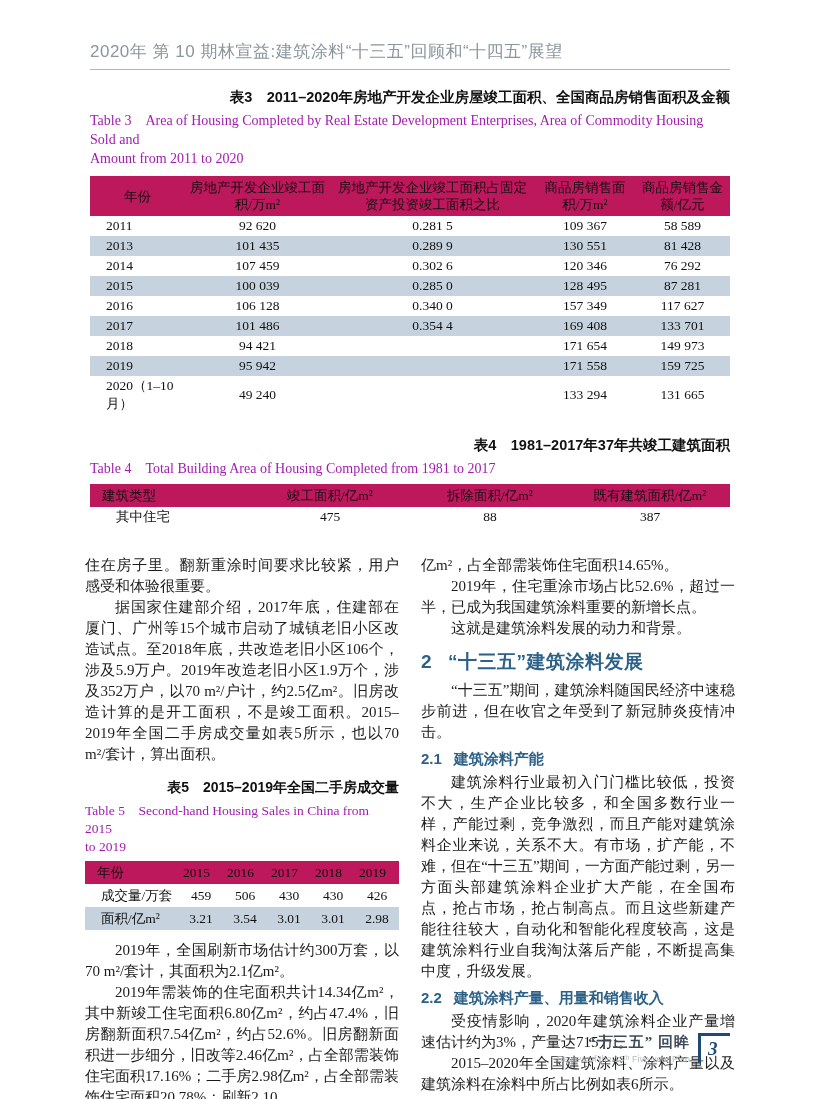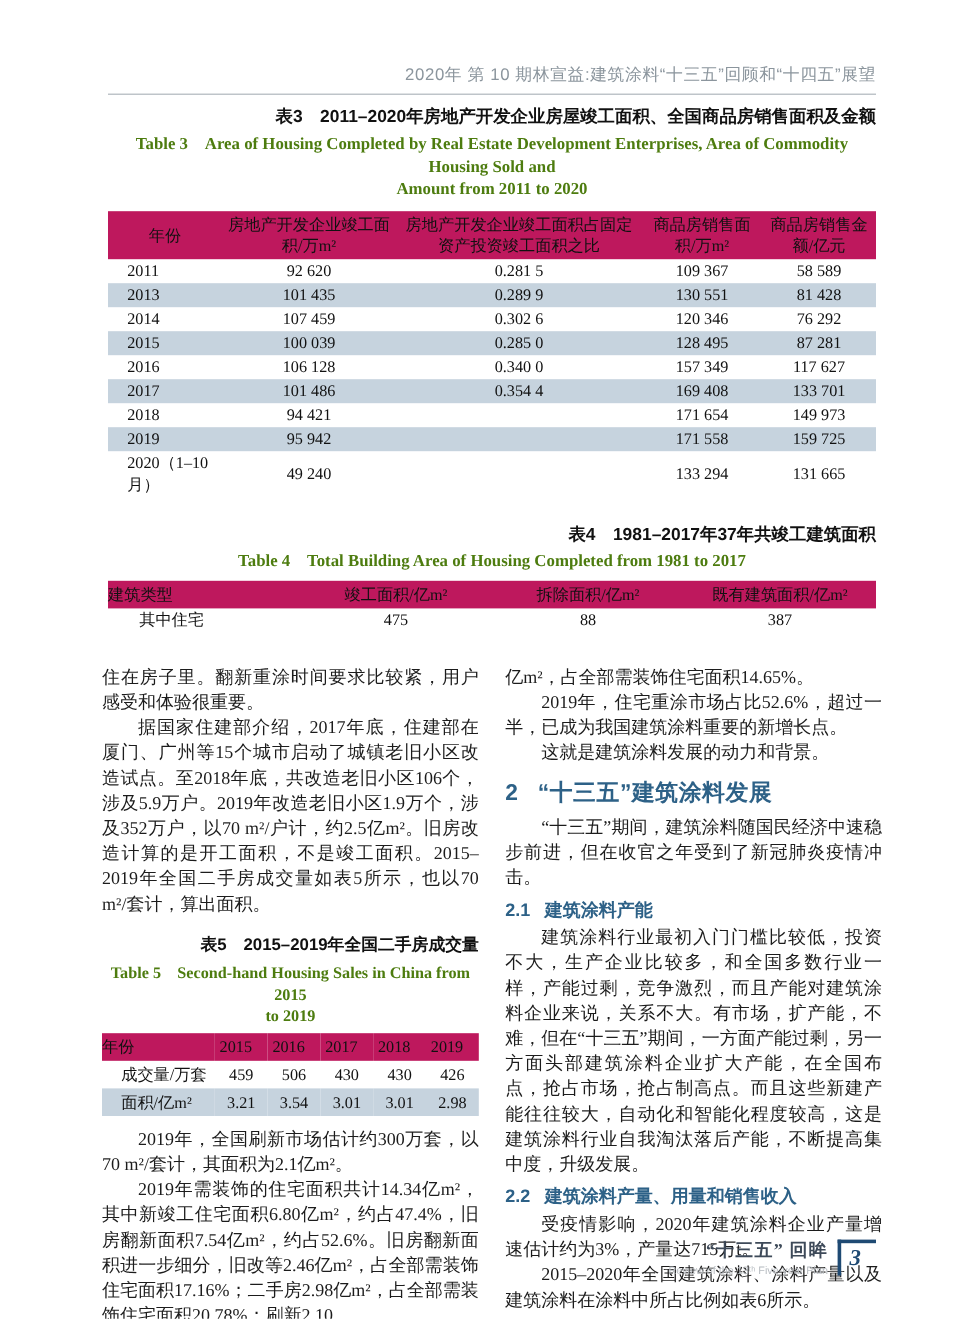--- a/index.html
+++ b/index.html
@@ -1,42 +1,42 @@
 <!DOCTYPE html>
 <html><head>
 <meta charset="utf-8">
 <style>
   * { margin:0; padding:0; box-sizing:border-box; }
   html,body { width:816px; height:1099px; background:#ffffff; }
   body { position:relative; font-family:"Liberation Serif", serif; color:#1c1c1c; overflow:hidden; }
 
   
-  .runhead { position:absolute; top:54px; left:90px; width:640px;
-    display:flex; justify-content:flex-end; align-items:flex-end;
+  .runhead { position:absolute; top:40px; left:90px; width:640px;
+    display:flex; justify-content:flex-start; align-items:flex-end;
     padding-bottom:6px; border-bottom:1px solid #aeb6bc;
-    font-family:"Liberation Sans", sans-serif; font-size:14px; color:#8b959d; letter-spacing:.5px; }
+    font-family:"Liberation Sans", sans-serif; font-size:17px; color:#8b959d; letter-spacing:.5px; }
 
   .content { position:absolute; top:88px; left:90px; width:640px; }
 
   
   .cap-zh { text-align:right; font-family:"Liberation Sans", sans-serif;
     font-weight:bold; font-size:14.5px; color:#111; margin-bottom:4px; }
-  .cap-en { text-align:center; font-family:"Liberation Serif", serif;
-    font-weight:bold; font-size:14px; color:#4d7c0f; line-height:19px; }
+  .cap-en { text-align:left; font-family:"Liberation Serif", serif;
+    font-weight:normal; font-size:14px; color:#a21caf; line-height:19px; }
 
   
   table { border-collapse:collapse; table-layout:fixed; width:100%;
     font-size:13.5px; color:#111; }
   thead tr { background:#be185d; }
   th { font-weight:normal; padding:3px 4px; line-height:17px; vertical-align:middle; }
   td { padding:1px 4px; height:20px; text-align:center; vertical-align:middle; }
   tbody tr:nth-child(even) { background:#c6d3de; }
   .t3 { margin-top:8px; }
   .t3 td:first-child, .t45 td:first-child { text-align:left; padding-left:16px; }
-  .t45 th:first-child { text-align:left; padding-left:0; }
+  .t45 th:first-child { text-align:left; padding-left:12px; }
 
   
   .cols { display:flex; gap:22px; margin-top:28px; margin-left:-5px; width:650px; }
   .col { width:314px; font-size:15px; line-height:21px; text-align:justify; }
   .col p { margin:0; }
   .col p.ind { text-indent:2em; }
 
   .tbl5wrap { margin-top:12px; margin-bottom:10px; }
   .tbl5wrap .cap-zh { font-size:14px; }
   .tbl5wrap .cap-en { font-size:13.5px; line-height:18px; }

